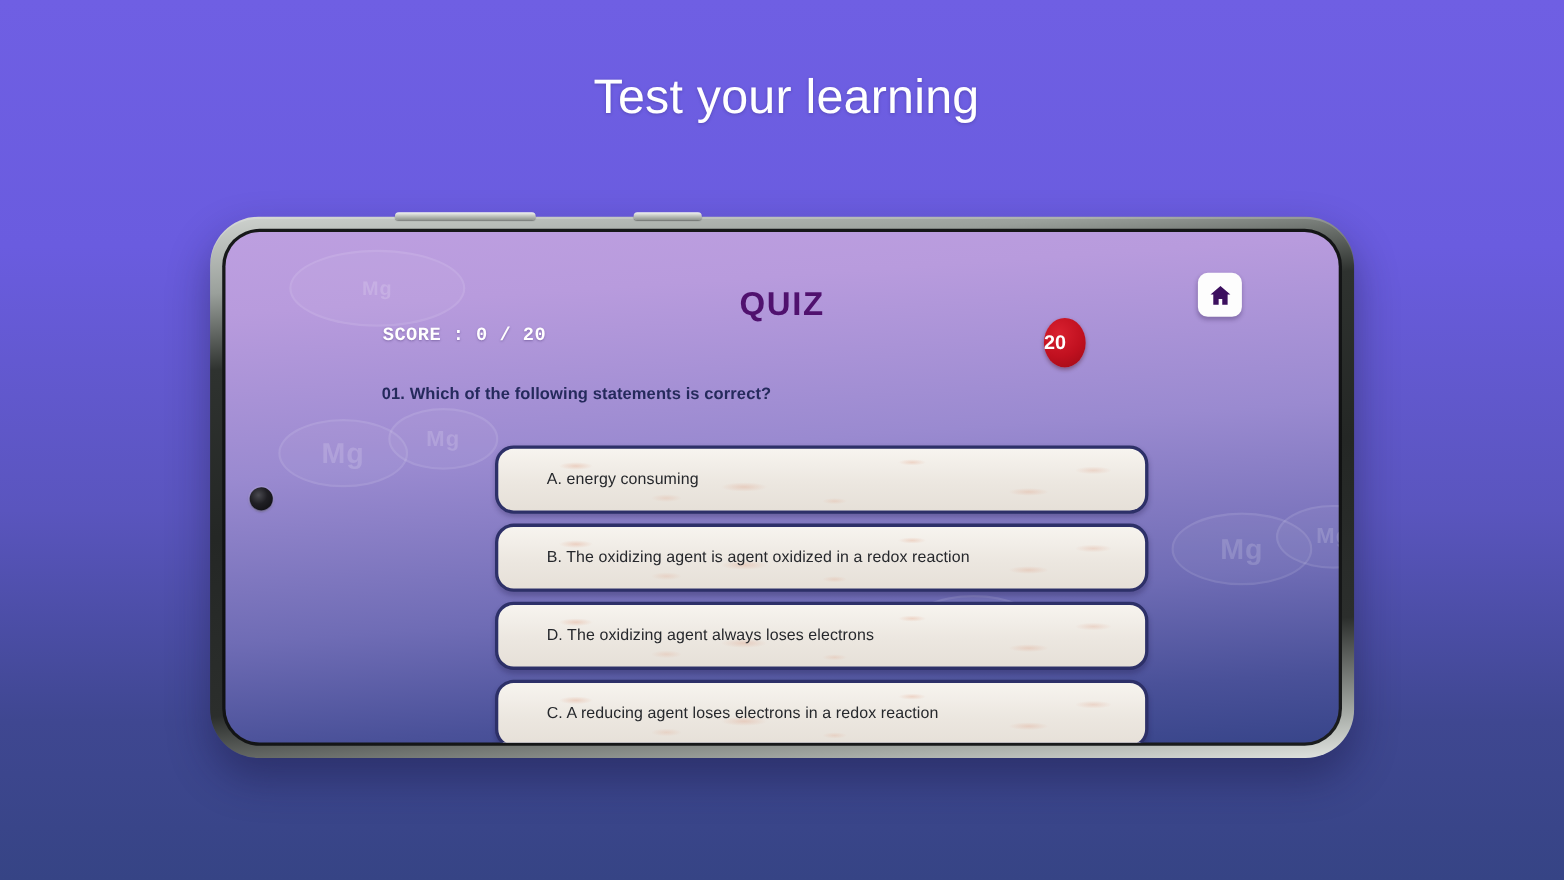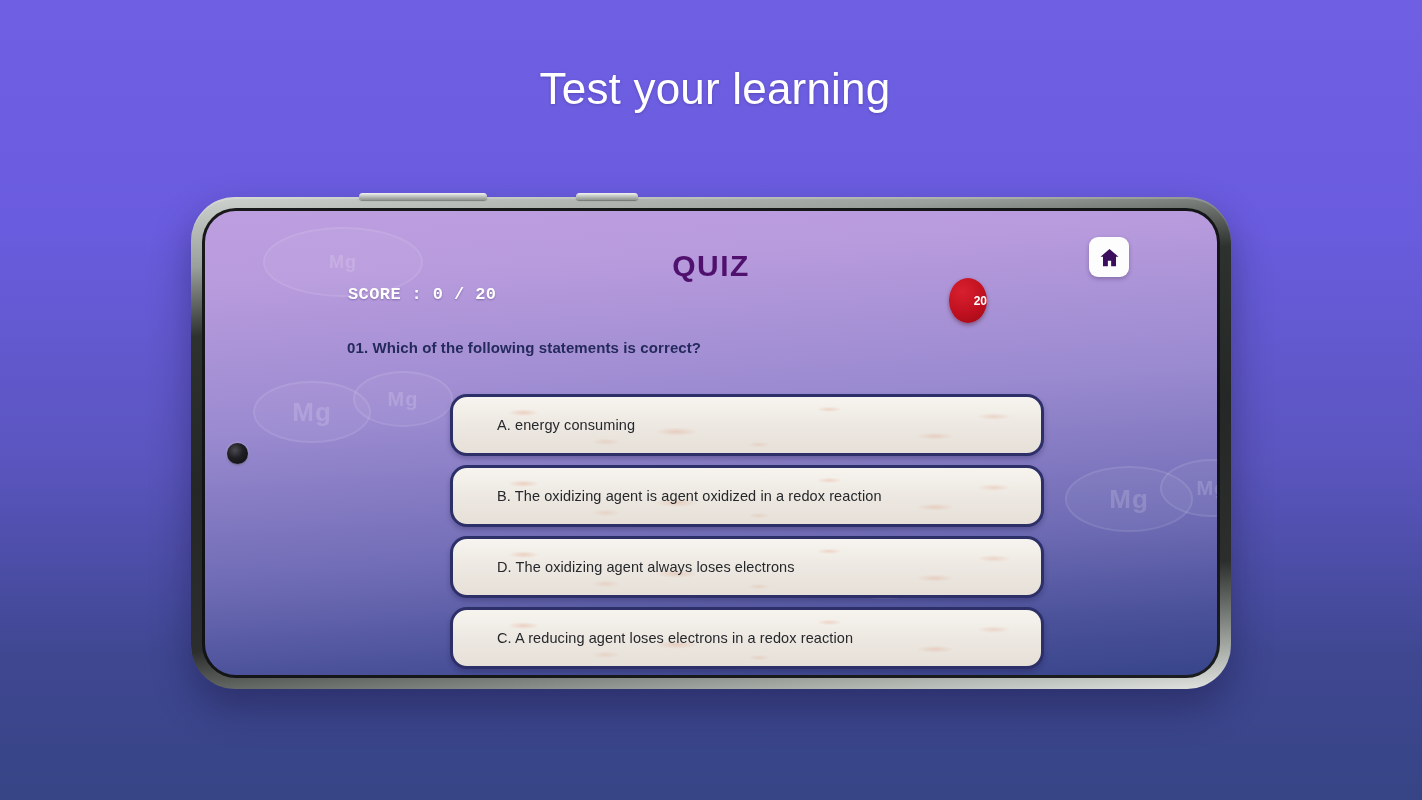--- a/index.html
+++ b/index.html
@@ -66,40 +66,40 @@
   #wm-6 { left:620px; top:330px; width:120px; height:58px; font-size:18px; }
 
   #camera-hole {
     position:absolute; left:22px; top:232px; width:21px; height:21px;
     border-radius:50%;
     background:radial-gradient(circle at 38% 34%,#4a4a50 0%,#201f24 42%,#0b0b0e 100%);
     box-shadow:0 0 0 1.5px rgba(255,255,255,.12), 0 1px 2px rgba(0,0,0,.5);
   }
 
   
-  #app { position:absolute; inset:0; }
+  #app { position:absolute; inset:0;margin-top:11px; }
 
   #quiz-title {
     position:absolute; left:0; top:38px; width:100%;
     text-align:center; color:#50116e;
     font-size:30px; font-weight:700; letter-spacing:1.4px;
   }
   #score-text {
     position:absolute; left:143px; top:74px;
     color:#ffffff; font-size:17px; font-weight:700; letter-spacing:.4px;
     text-shadow:0 1px 2px rgba(40,20,80,.35);
     font-family:Liberation Mono, monospace;
   }
   #timer-badge {
     position:absolute; left:744px; top:67px; width:38px; height:45px;
     border-radius:50%;
     background:radial-gradient(circle at 36% 30%,#d8202f 0%,#c0101f 55%,#9d0a17 100%);
     box-shadow:0 2px 4px rgba(60,0,10,.4);
-    display:flex; align-items:center; justify-content:flex-end;
-    color:#ffffff; font-size:12px; font-weight:700;
+    display:flex; align-items:center; justify-content:flex-start;
+    color:#ffffff; font-size:18px; font-weight:700;
   }
   #home-button {
     position:absolute; left:884px; top:26px; width:40px; height:40px;
     border-radius:9px; background:#fdfdfd;
     box-shadow:0 2px 4px rgba(40,20,70,.3);
     display:flex; align-items:center; justify-content:center;
     cursor:pointer;
   }
   #home-button svg { width:23px; height:23px; display:block; }
 

